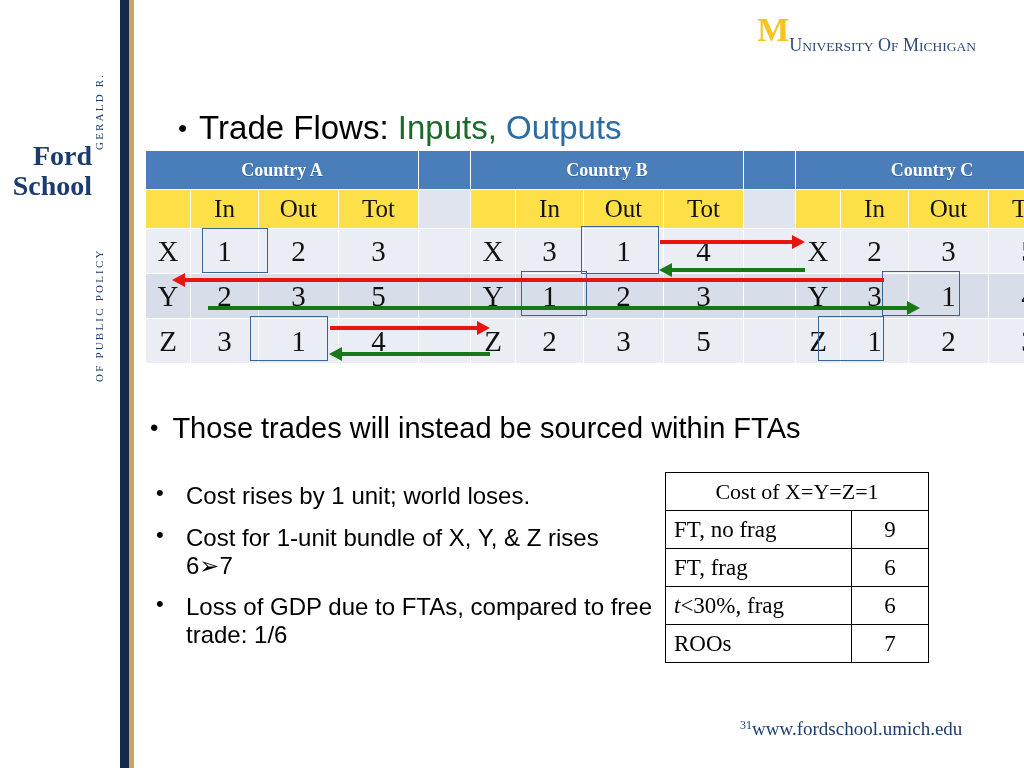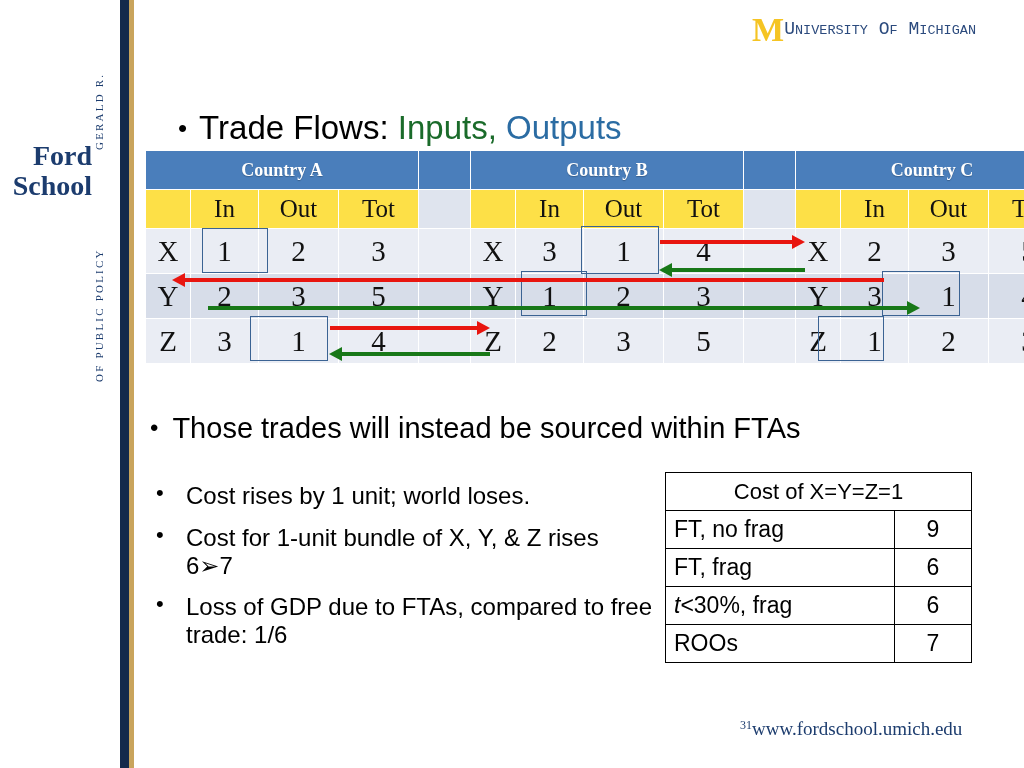--- a/index.html
+++ b/index.html
@@ -33,22 +33,22 @@
   #fordword{left:0;top:142px;}
   #schoolword{left:0;top:172px;}
 
   
   #umlogo{position:absolute;right:48px;top:16px;display:flex;align-items:flex-start;}
   #um-m{
     font-family:"Liberation Serif",serif;font-weight:bold;font-size:34px;
     color:#f5c423;line-height:0.82;letter-spacing:-1px;
   }
   #um-words{
-    font-family:Liberation Mono, monospace;color:#2b4a7d;font-size:18px;
-    line-height:1.0;margin-left:1px;margin-top:4px;white-space:nowrap;
+    font-family:Liberation Serif, serif;color:#2b4a7d;font-size:18px;
+    line-height:1.0;margin-left:1px;margin-top:20px;white-space:nowrap;
   }
   #um-words .sc{font-size:13.5px;}
 
   
   #title{
     position:absolute;left:178px;top:98px;font-size:33px;color:#000;
     font-family:"Liberation Sans",sans-serif;white-space:nowrap;margin-top:11px;
   }
   #title .bullet{font-size:26px;vertical-align:2px;margin-right:12px;}
   .c-green{color:#1a6b2a;}
@@ -98,22 +98,22 @@
     position:absolute;left:150px;top:412px;font-size:29px;color:#000;white-space:nowrap;
   }
   #b1 .bullet{font-size:24px;margin-right:14px;vertical-align:2px;}
   #sublist{position:absolute;left:152px;top:482px;width:500px;font-size:24px;color:#000;line-height:1.16;}
   #sublist li{margin-bottom:14px;list-style:none;position:relative;padding-left:34px;}
   #sublist li .bullet{position:absolute;left:4px;top:-2px;font-size:22px;}
   #sublist{margin:0;padding:0;}
 
   
   #costtable{
-    position:absolute;left:665px;top:472px;width:307px;
-    border-collapse:collapse;font-family:Liberation Sans, sans-serif;
+    position:absolute;left:665px;top:472px;width:264px;
+    border-collapse:collapse;font-family:Liberation Serif, serif;
   }
   #costtable td{
     border:1.6px solid #000;font-size:23px;padding:2px 8px;color:#000;height:33px;
   }
   #costtable td.ch{text-align:center;font-size:22px;}
   #costtable td.lab{text-align:left;}
   #costtable td.val{text-align:center;width:60px;}
   .ital{font-style:italic;}
 
   

